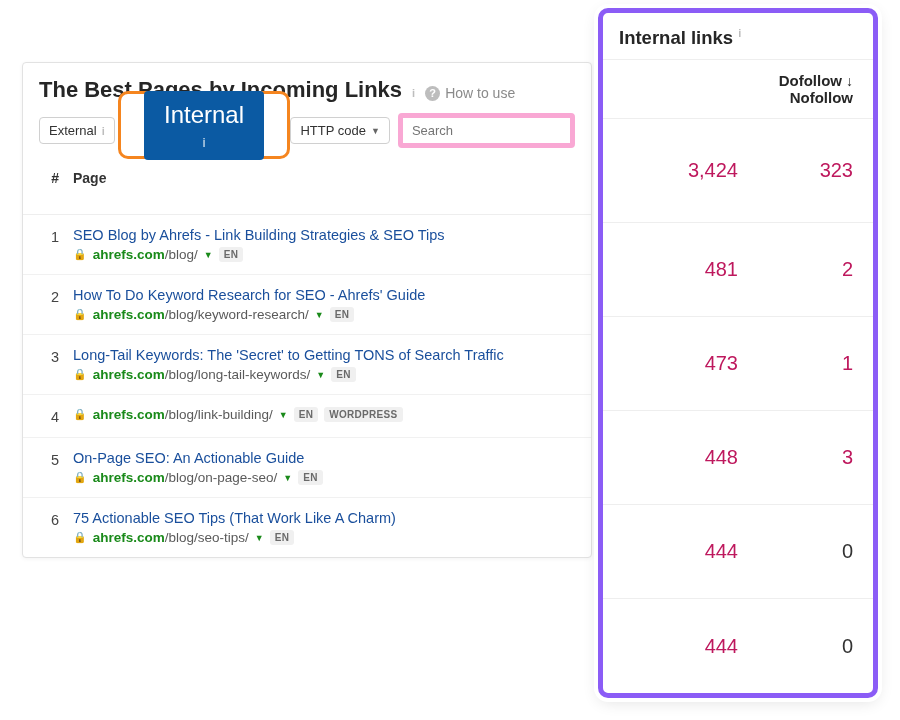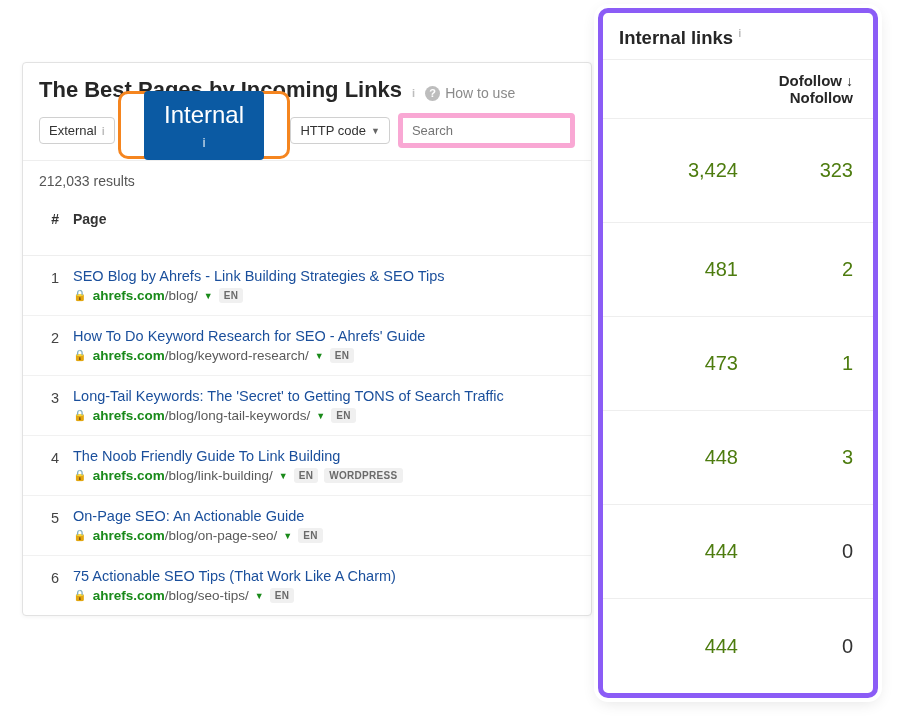--- a/index.html
+++ b/index.html
@@ -209,21 +209,21 @@
     align-items:center;
     border-bottom: 1px solid #eee;
     height: 94px;
   }
   .side-row:first-of-type { height: 104px; }
   .side-row:last-child { border-bottom:none;}
   .side-row .vcell {
     flex:1;
     text-align:right;
     font-size:20px;
-    color:#4d7c0f;
+    color:#be185d;
   }
   .side-row .vcell.zero { color:#333; }
 </style>
 </head>
 <body>
 
 <div class="main-card">
 
   <div class="title-row">
     <span class="page-title">The Best Pages by Incoming Links</span>
@@ -247,24 +247,20 @@
       <span>Language</span>
       <span class="caret">▼</span>
     </div>
     <div class="chip">
       <span>HTTP code</span>
       <span class="caret">▼</span>
     </div>
     <input class="search-box" placeholder="Search" style="">
   </div>
 
-  <div class="results-row">
-    <span>212,033</span>
-    <span>results</span>
-  </div>
 
   <div class="thead">
     <div class="col-idx">#</div>
     <div class="col-page">Page</div>
   </div>
 
   <div id="table-body">
       <div class="row">
         <div class="idx">1</div>
         <div class="page-cell"><a class="page-link">SEO Blog by Ahrefs - Link Building Strategies &amp; SEO Tips</a><div class="url-line">
@@ -287,21 +283,21 @@
         <div class="idx">3</div>
         <div class="page-cell"><a class="page-link">Long-Tail Keywords: The 'Secret' to Getting TONS of Search Traffic</a><div class="url-line">
             <span class="lock">🔒</span>
             <span><span class="domain">ahrefs.com</span><span class="path">/blog/long-tail-keywords/</span></span>
             <span class="drop-caret">▼</span>
             <span class="badge">EN</span>
           </div></div>
       </div>
       <div class="row">
         <div class="idx">4</div>
-        <div class="page-cell"><a class="page-link">The Noob Friendly Guide To Link Building</a><div class="url-line">
+        <div class="page-cell"><div class="url-line">
             <span class="lock">🔒</span>
             <span><span class="domain">ahrefs.com</span><span class="path">/blog/link-building/</span></span>
             <span class="drop-caret">▼</span>
             <span class="badge">EN</span>
             <span class="badge">WORDPRESS</span>
           </div></div>
       </div>
       <div class="row">
         <div class="idx">5</div>
         <div class="page-cell"><a class="page-link">On-Page SEO: An Actionable Guide</a><div class="url-line">

